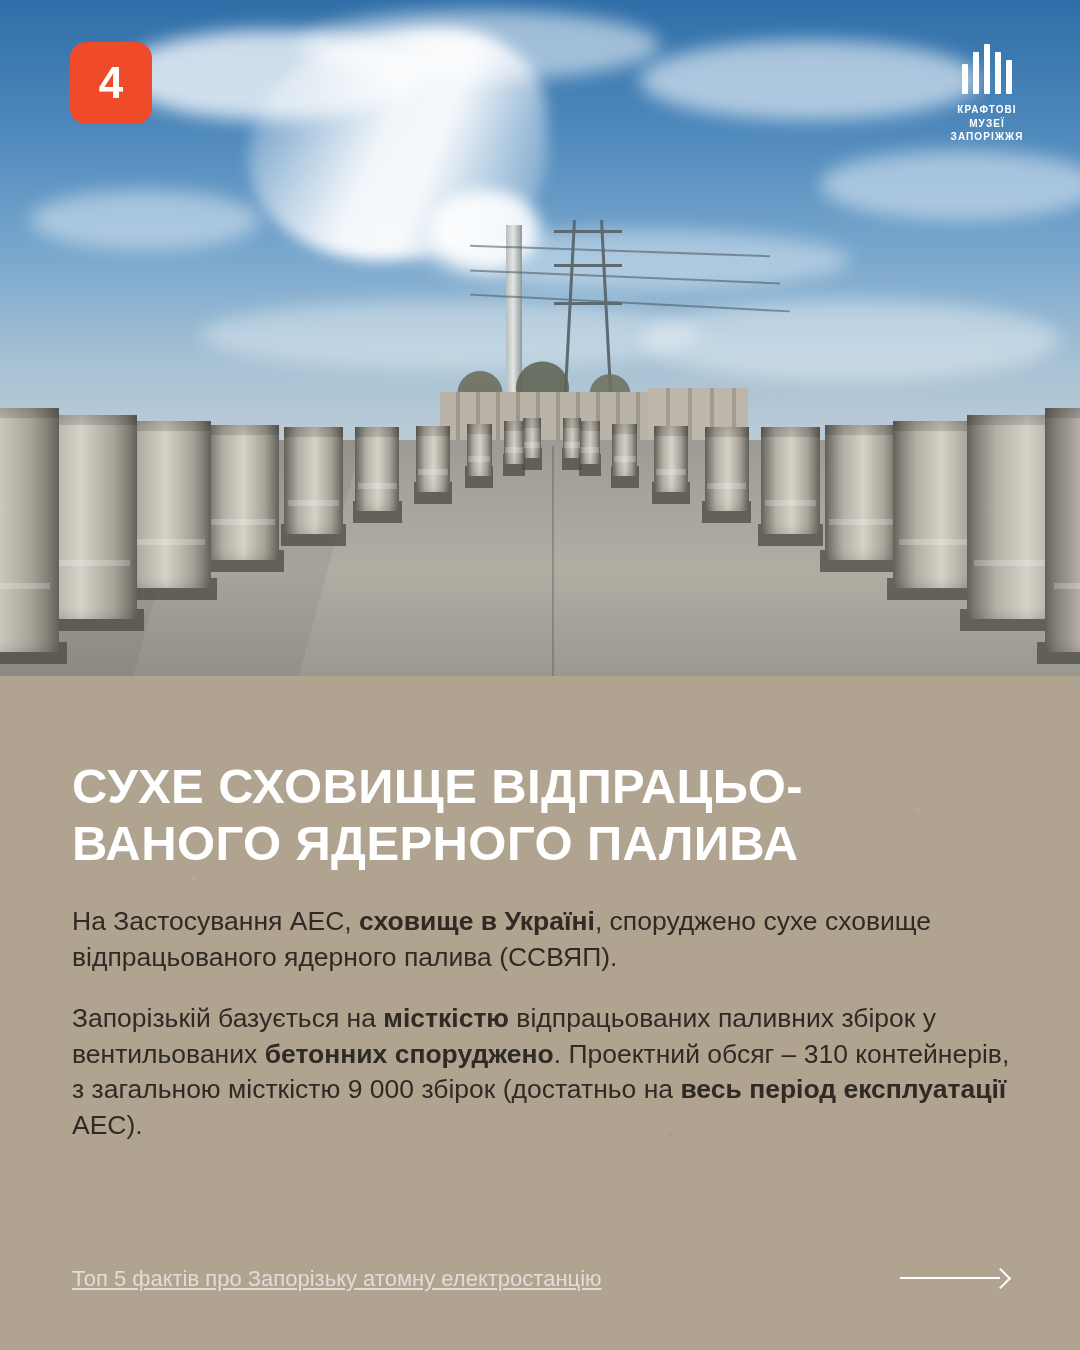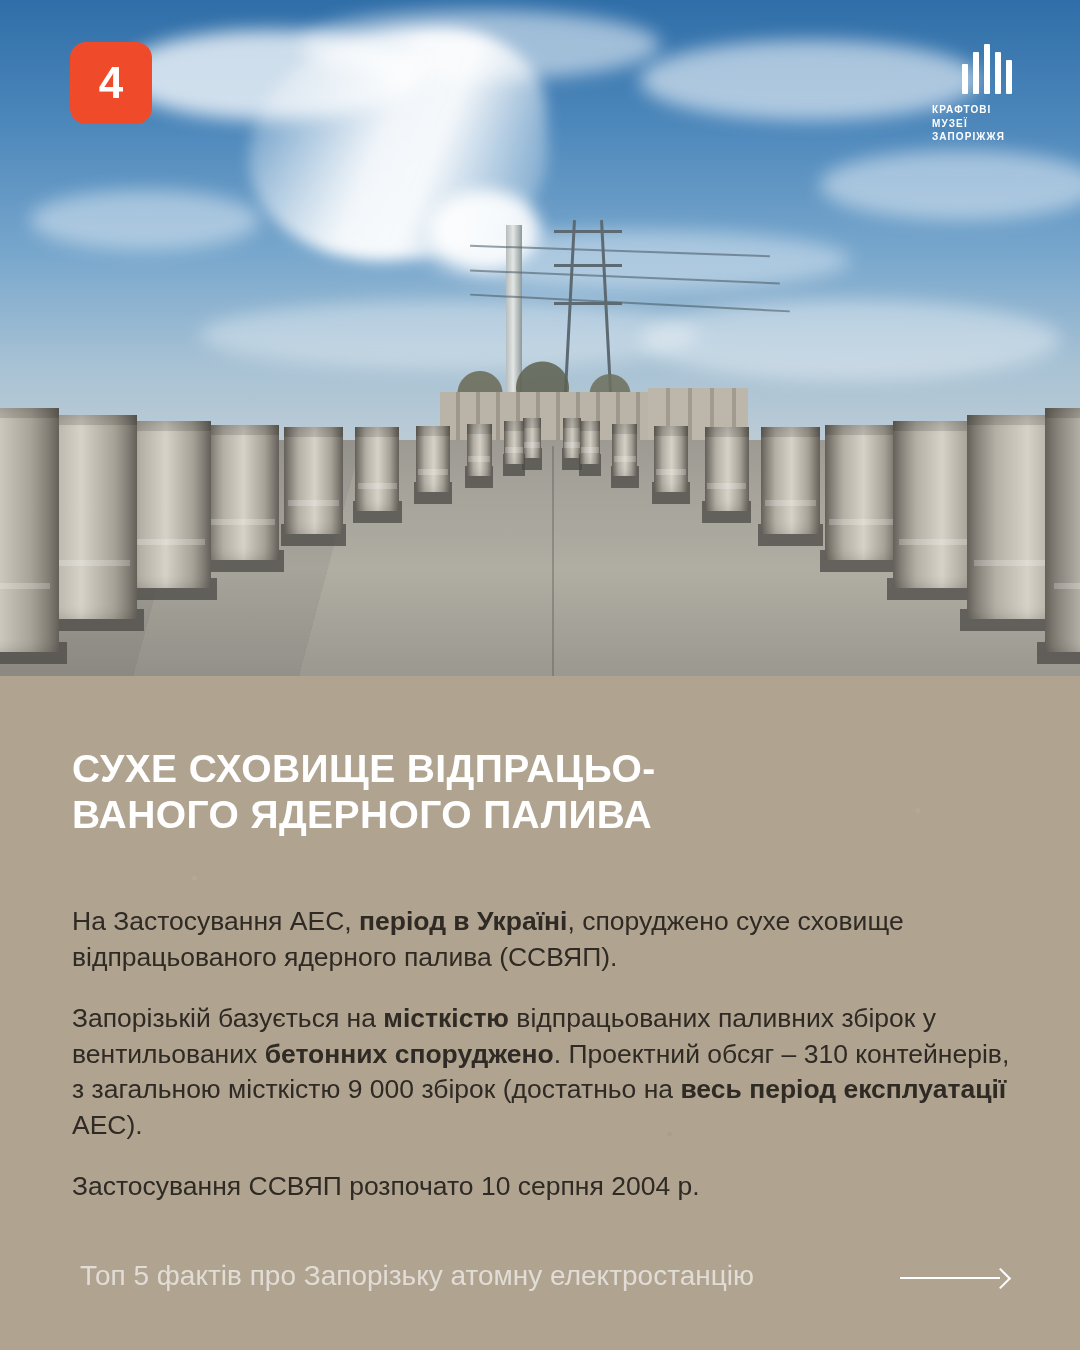--- a/index.html
+++ b/index.html
@@ -214,20 +214,21 @@
     background: #4c4a46;
     opacity: .75;
   }
 
   
   .logo {
     position: absolute;
     right: 38px;
     top: 42px;
     width: 110px;
+    text-align: center;
     color: #fff;
   }
   .logo-bars {
     display: flex;
     justify-content: center;
     align-items: flex-end;
     gap: 5px;
     height: 52px;
   }
   .logo-bars span {
@@ -271,47 +272,48 @@
     height: 674px;
     background: #b0a491;
     background-image:
       radial-gradient(circle at 18% 30%, rgba(255,255,255,0.05) 0 2px, transparent 3px),
       radial-gradient(circle at 62% 68%, rgba(0,0,0,0.04) 0 2px, transparent 3px),
       radial-gradient(circle at 85% 20%, rgba(255,255,255,0.05) 0 2px, transparent 3px);
   }
   .headline {
     position: absolute;
     left: 72px;
-    top: 70px;
+    top: 82px;
     width: 930px;
     color: #ffffff;
-    font-size: 39px;
+    font-size: 49px;
     font-weight: 700;
     line-height: 1.17;
     letter-spacing: 0.4px;
     text-transform: uppercase;
   }
   .body {
     position: absolute;
     left: 72px;
     top: 228px;
     width: 940px;
     color: #2f2a24;
     font-size: 26.5px;
     line-height: 1.34;
   }
   .body p { margin: 0 0 26px 0; }
   .body b { font-weight: 700; }
 
   .footer-note {
     position: absolute;
-    left: 80px;
+    left: 72px;
     bottom: 58px;
     color: rgba(255,255,255,0.62);
-    font-size: 28px;
+    font-size: 22px;
+    text-decoration: underline;
   }
   .arrow {
     position: absolute;
     right: 72px;
     bottom: 62px;
     width: 108px;
     height: 20px;
   }
   .arrow .line {
     position: absolute;
@@ -429,26 +431,25 @@
       <div class="logo-text" id="logo-text">КРАФТОВІ<br>МУЗЕЇ<br>ЗАПОРІЖЖЯ</div>
     </div>
   </div>
 
   <div class="panel">
 
     <div class="headline" id="headline">СУХЕ СХОВИЩЕ ВІДПРАЦЬО-<br>ВАНОГО ЯДЕРНОГО ПАЛИВА</div>
 
     <div class="body">
       <p>
-        <span>На Застосування АЕС, </span><b>період в Україні</b><span>, споруджено сухе сховище відпрацьованого ядерного палива (ССВЯП).</span>
+        <span>На Застосування АЕС, </span><b>сховище в Україні</b><span>, споруджено сухе сховище відпрацьованого ядерного палива (ССВЯП).</span>
       </p>
       <p>
         <span>Запорізькій базується на </span><b>місткістю</b><span> відпрацьованих паливних збірок у вентильованих </span><b>бетонних споруджено</b><span>. Проектний обсяг – 310 контейнерів, з загальною місткістю 9 000 збірок (достатньо на </span><b>весь період експлуатації</b><span> АЕС).</span>
       </p>
-      <p>Застосування ССВЯП розпочато 10 серпня 2004 р.</p>
     </div>
 
     <div class="footer-note">Топ 5 фактів про Запорізьку атомну електростанцію</div>
 
     <div class="arrow">
       <div class="line"></div>
       <div class="head"></div>
     </div>
   </div>
 </div>

